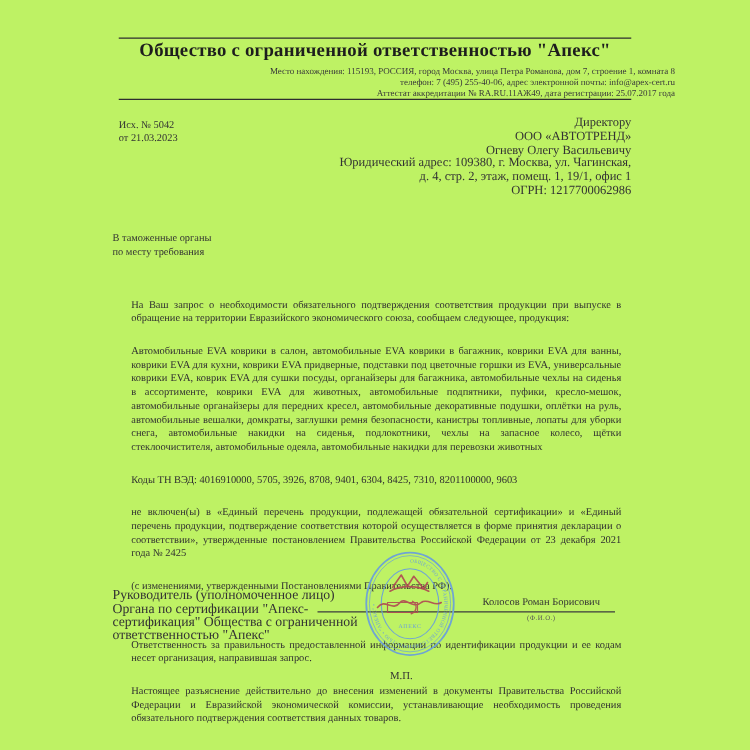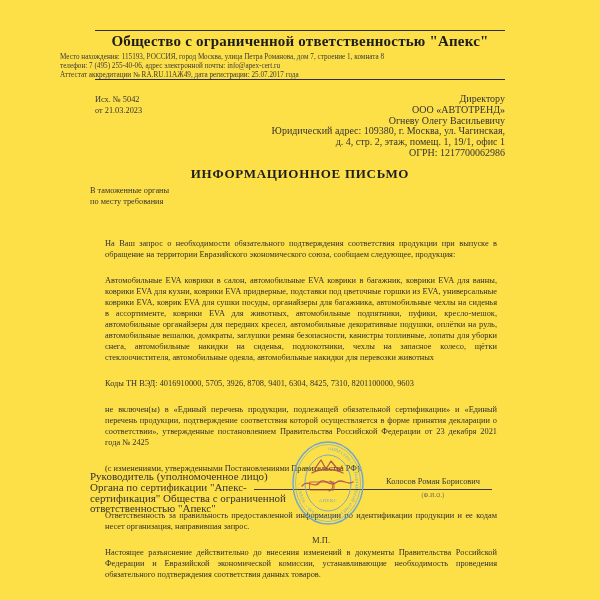--- a/index.html
+++ b/index.html
@@ -1,29 +1,29 @@
 <!DOCTYPE html>
 <html><head>
 <meta charset="utf-8">
 <style>
   html,body{margin:0;padding:0}
   body{
     width:600px;height:600px;overflow:hidden;background:#ffffff;
     font-family:"Liberation Serif", serif;color:#242424;
   }
-  .page{position:relative;width:600px;height:600px;background:#fde047}
+  .page{position:relative;width:600px;height:600px;background:#bef264}
   .rule{position:absolute;left:95px;width:410px;border-top:1.5px solid #2e2e2e;height:0}
   .rule-top{top:30px}
   .rule-header-bottom{top:79px}
   .company-name{
     position:absolute;top:33px;left:0;width:600px;text-align:center;
     font-weight:bold;font-size:15px;letter-spacing:.2px;color:#1d1d1d;
   }
   .header-sub{
-    position:absolute;top:53px;left:60px;width:480px;text-align:left;
+    position:absolute;top:53px;left:60px;width:480px;text-align:right;
     font-size:7.2px;line-height:8.8px;color:#3a3a3a;
   }
   .ref-block{position:absolute;top:94px;left:95px;font-size:8.3px;line-height:11px;color:#333}
   .addressee{
     position:absolute;top:94px;right:95px;width:300px;text-align:right;
     font-size:10px;line-height:10.8px;color:#333;
   }
   .doc-title{
     position:absolute;top:166px;left:0;width:600px;text-align:center;
     font-weight:bold;font-size:13px;letter-spacing:.7px;color:#1d1d1d;
@@ -67,21 +67,20 @@
 
   <div class="addressee">
     <div>Директору</div>
     <div>ООО «АВТОТРЕНД»</div>
     <div>Огневу Олегу Васильевичу</div>
     <div>Юридический адрес: 109380, г. Москва, ул. Чагинская,</div>
     <div>д. 4, стр. 2, этаж, помещ. 1, 19/1, офис 1</div>
     <div>ОГРН: 1217700062986</div>
   </div>
 
-  <div class="doc-title">ИНФОРМАЦИОННОЕ ПИСЬМО</div>
 
   <div class="recipient-note">
     <div>В таможенные органы</div>
     <div>по месту требования</div>
   </div>
 
   <div class="body-text">
     <p>На Ваш запрос о необходимости обязательного подтверждения соответствия продукции при выпуске в обращение на территории Евразийского экономического союза, сообщаем следующее, продукция:</p>
     <p>Автомобильные EVA коврики в салон, автомобильные EVA коврики в багажник, коврики EVA для ванны, коврики EVA для кухни, коврики EVA придверные, подставки под цветочные горшки из EVA, универсальные коврики EVA, коврик EVA для сушки посуды, органайзеры для багажника, автомобильные чехлы на сиденья в ассортименте, коврики EVA для животных, автомобильные подпятники, пуфики, кресло-мешок, автомобильные органайзеры для передних кресел, автомобильные декоративные подушки, оплётки на руль, автомобильные вешалки, домкраты, заглушки ремня безопасности, канистры топливные, лопаты для уборки снега, автомобильные накидки на сиденья, подлокотники, чехлы на запасное колесо, щётки стеклоочистителя, автомобильные одеяла, автомобильные накидки для перевозки животных</p>
     <p>Коды ТН ВЭД: 4016910000, 5705, 3926, 8708, 9401, 6304, 8425, 7310, 8201100000, 9603</p>

